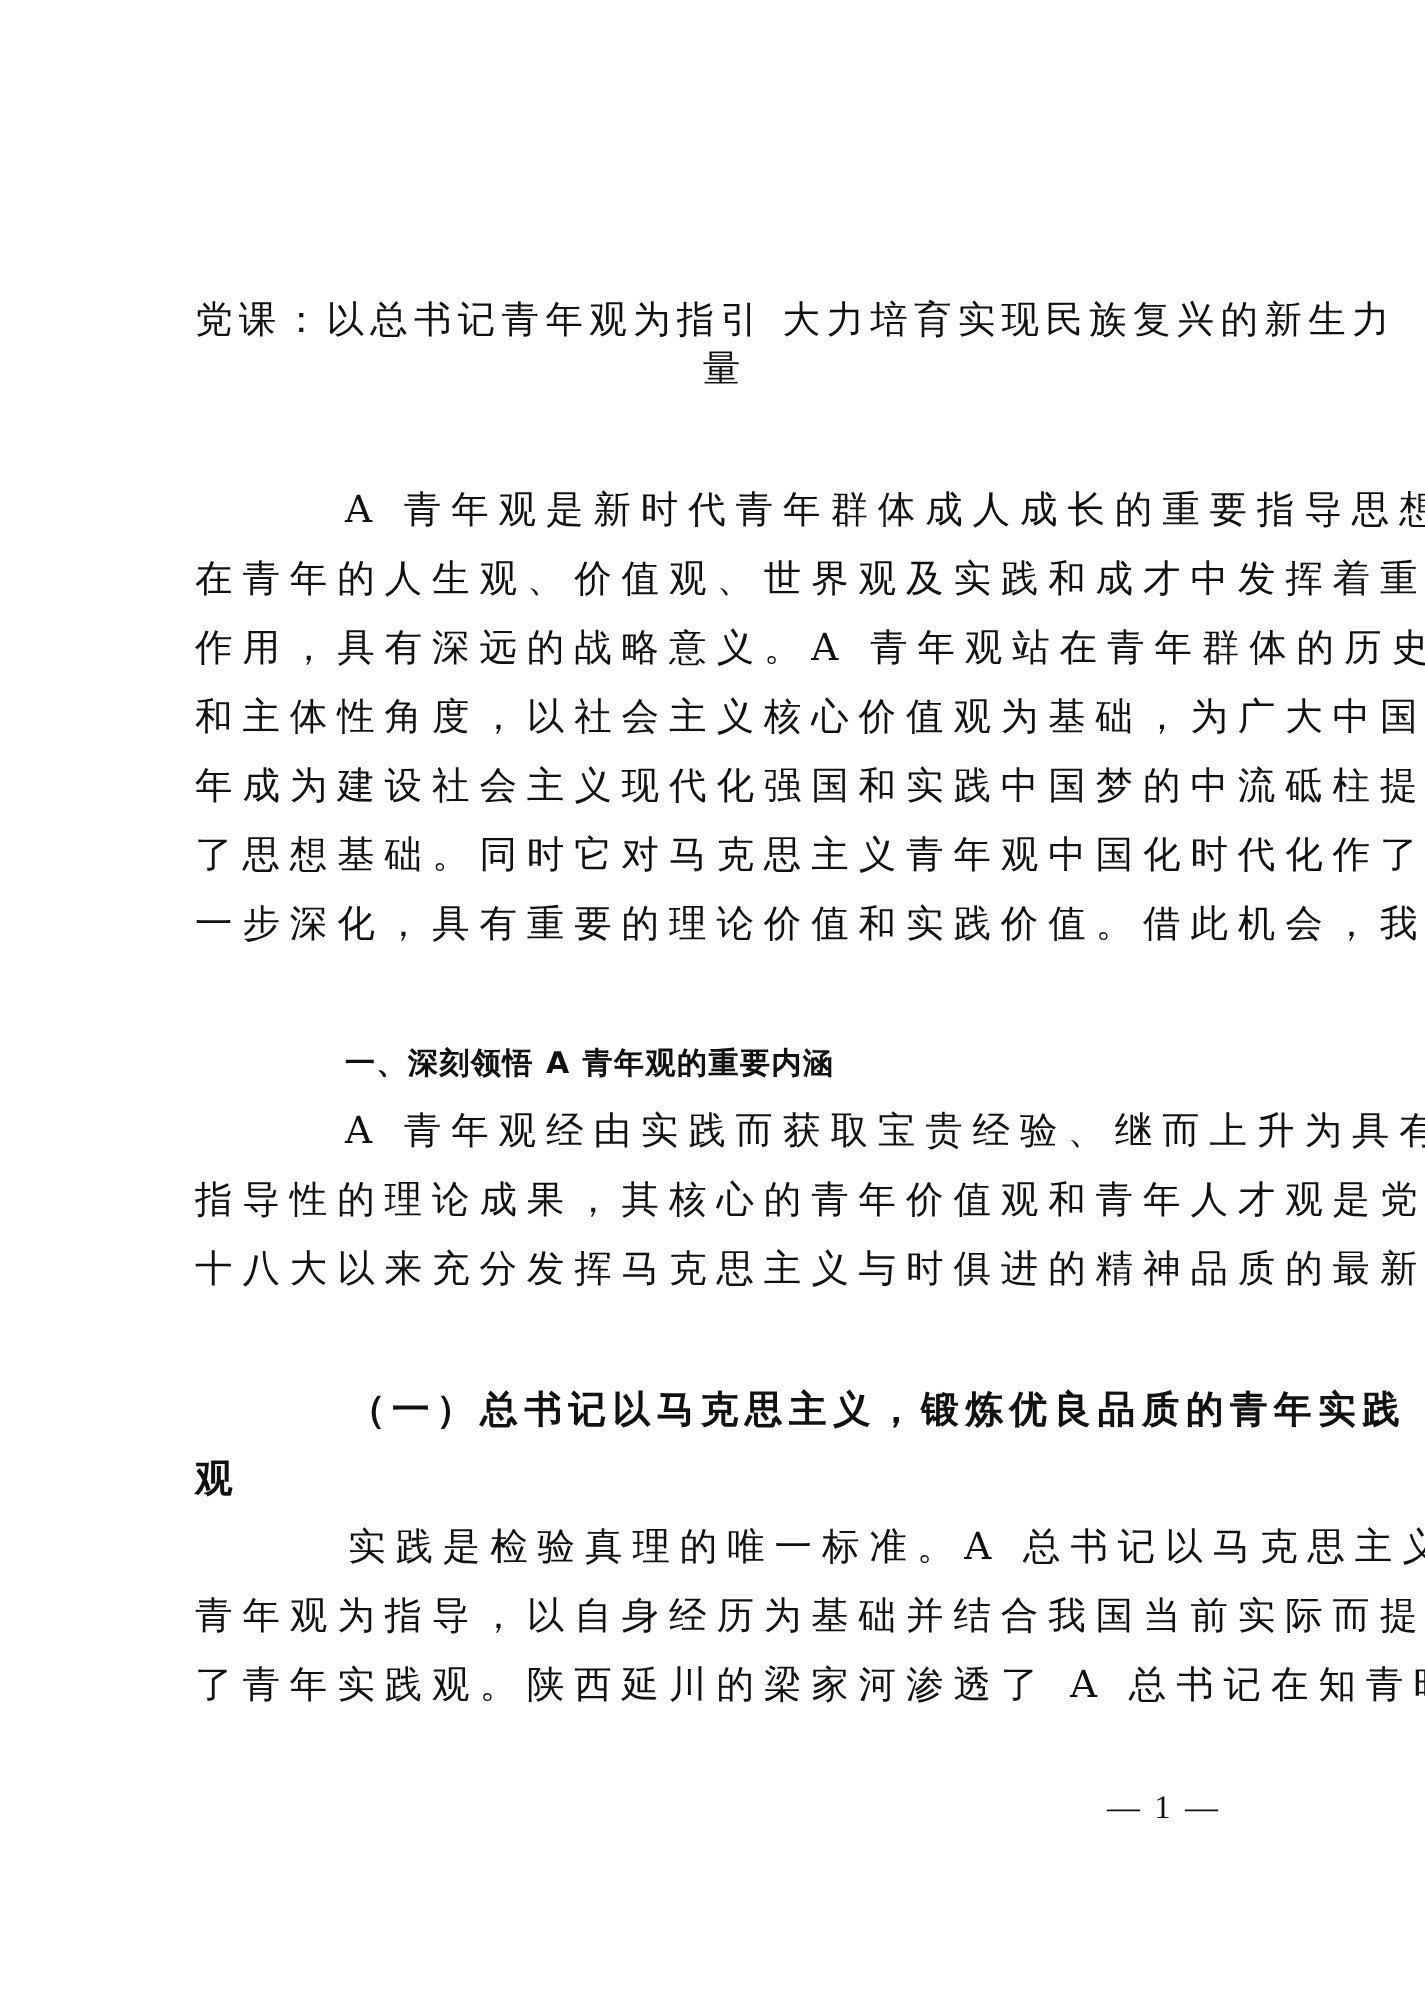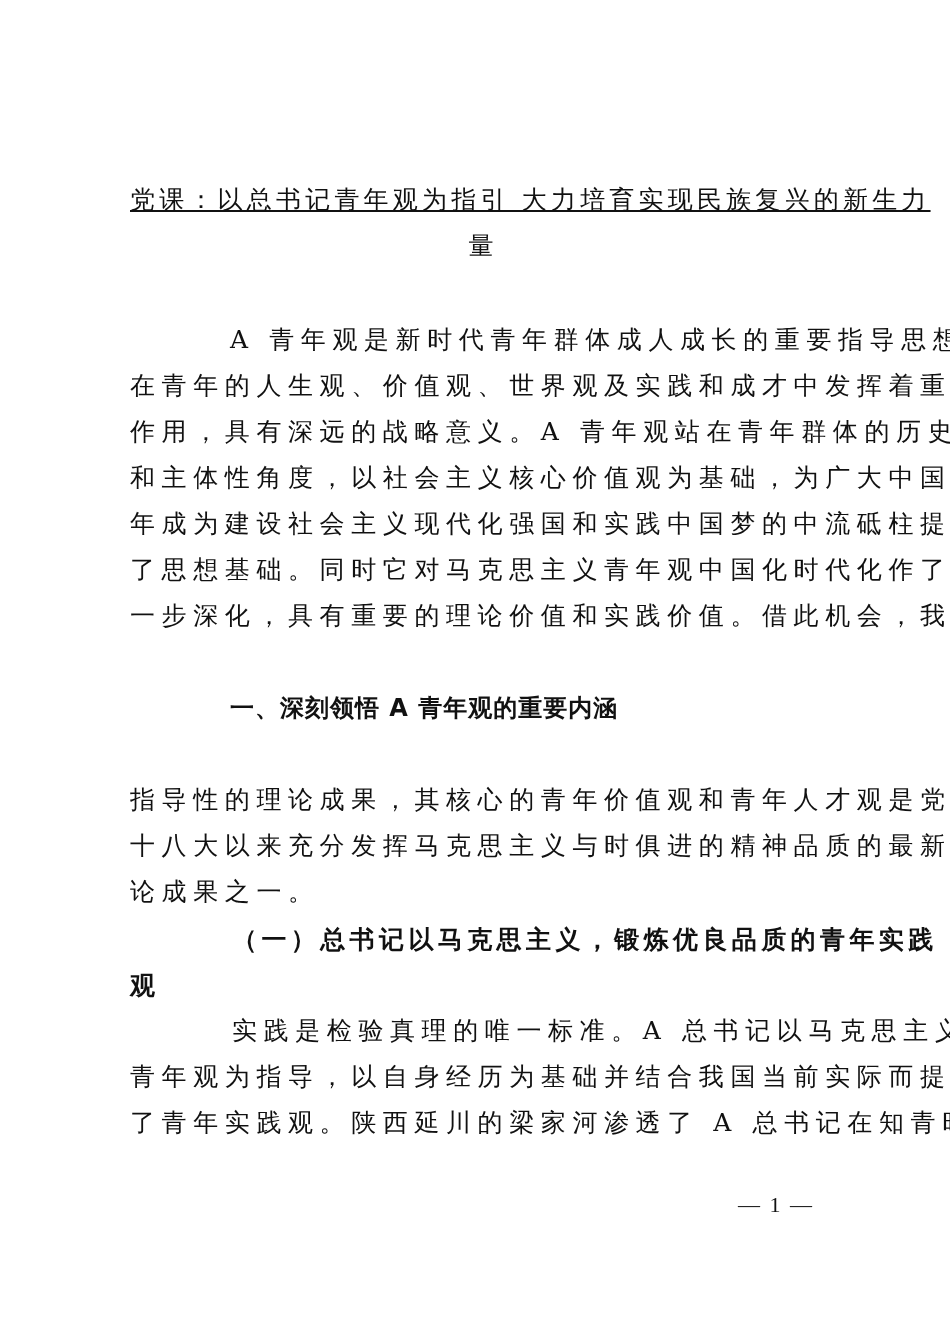--- a/index.html
+++ b/index.html
@@ -4,47 +4,47 @@
 <style>
   html, body { margin: 0; padding: 0; background: #ffffff; }
   body { width: 950px; height: 1344px; position: relative; overflow: hidden;
          font-family: "DejaVu Serif", "Liberation Serif", serif; color: #111; }
   .page { position: absolute; left: 0; top: 0; width: 950px; height: 1344px; background: #fff; }
   .line { position: absolute; left: 130px; width: 702px; font-size: 25px; line-height: 46px;
           height: 46px; white-space: nowrap; letter-spacing: 6.6px; }
   .title { font-size: 25px; letter-spacing: 4.2px; text-align: left; }
   .center { text-align: center; left: 130px; width: 702px; letter-spacing: 0; }
   .heading { font-family: "DejaVu Sans", "Liberation Sans", sans-serif; font-weight: bold;
-             letter-spacing: 1px; font-size: 24px; }
+             letter-spacing: 1px; font-size: 20px; }
   .sub { font-weight: bold; }
   .pagenum { position: absolute; left: 738px; top: 1190px; font-size: 22px; line-height: 30px;
              font-family: "Liberation Serif", serif; letter-spacing: 2px; }
 </style>
 </head>
 <body>
 
 <div class="page">
 
-  <div class="line title" style="top:177px;text-decoration:underline;">党课：以总书记青年观为指引 大力培育实现民族复兴的新生力</div>
+  <div class="line title" style="top:190px;">党课：以总书记青年观为指引 大力培育实现民族复兴的新生力</div>
   <div class="line center" style="top:223px;">量</div>
 
 
   <div class="line" style="top:317px; left:230px; width:610px;">A 青年观是新时代青年群体成人成长的重要指导思想，</div>
   <div class="line" style="top:363px;">在青年的人生观、价值观、世界观及实践和成才中发挥着重要</div>
   <div class="line" style="top:409px;">作用，具有深远的战略意义。A 青年观站在青年群体的历史性</div>
   <div class="line" style="top:455px;">和主体性角度，以社会主义核心价值观为基础，为广大中国青</div>
   <div class="line" style="top:501px;">年成为建设社会主义现代化强国和实践中国梦的中流砥柱提供</div>
   <div class="line" style="top:547px;">了思想基础。同时它对马克思主义青年观中国化时代化作了进</div>
   <div class="line" style="top:593px;">一步深化，具有重要的理论价值和实践价值。借此机会，我讲</div>
 
   <div class="line heading" style="top:685px; left:230px; width:610px;">一、深刻领悟 A 青年观的重要内涵</div>
 
+  <div class="line" style="top:731px; left:230px; width:610px;">A 青年观经由实践而获取宝贵经验、继而上升为具有</div>
   <div class="line" style="top:777px;">指导性的理论成果，其核心的青年价值观和青年人才观是党的</div>
   <div class="line" style="top:823px;">十八大以来充分发挥马克思主义与时俱进的精神品质的最新理</div>
-  <div class="line" style="top:869px;">论成果之一。</div>
 
   <div class="line sub" style="top:917px; left:232px; width:608px; letter-spacing:4.4px;">（一）总书记以马克思主义，锻炼优良品质的青年实践</div>
   <div class="line sub" style="top:963px;">观</div>
 
   <div class="line" style="top:1008px; left:232px; width:608px;">实践是检验真理的唯一标准。A 总书记以马克思主义</div>
   <div class="line" style="top:1054px;">青年观为指导，以自身经历为基础并结合我国当前实际而提出</div>
   <div class="line" style="top:1100px;">了青年实践观。陕西延川的梁家河渗透了 A 总书记在知青时期</div>
 
   <div class="pagenum">— 1 —</div>
 </div>

